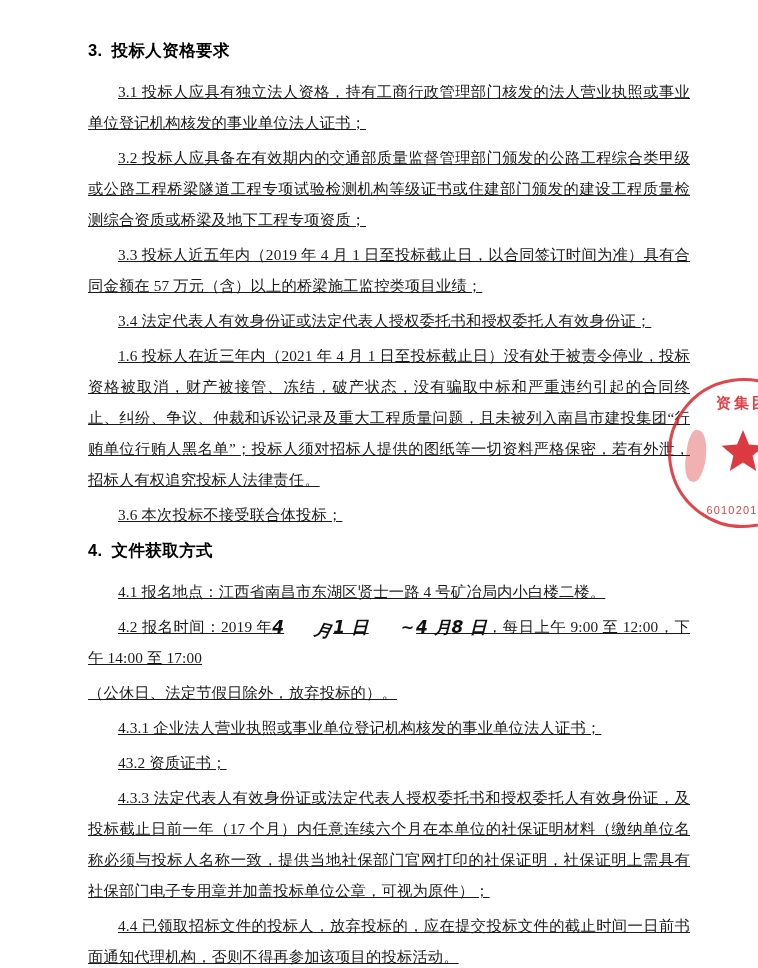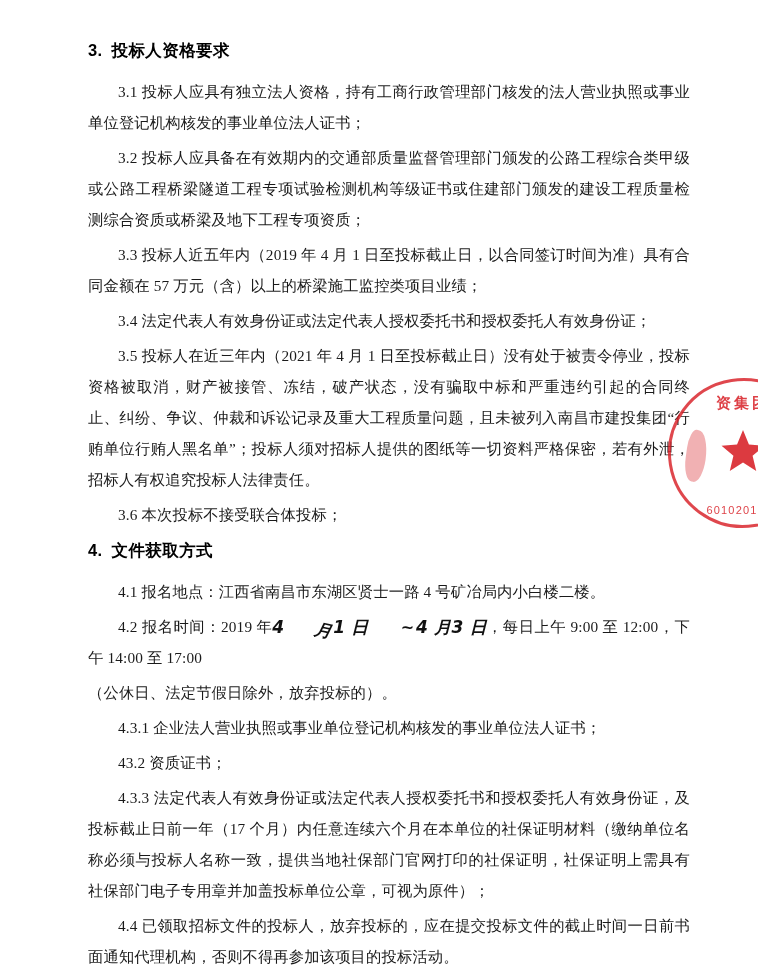--- a/index.html
+++ b/index.html
@@ -33,20 +33,21 @@
   .section-heading .num {
     margin-right: 9px;
   }
   p.para {
     font-size: 15.3px;
     line-height: 31px;
     text-align: justify;
     text-justify: inter-ideograph;
     margin: 0 8px 4px 0;
     letter-spacing: 0.15px;
+    text-decoration: underline;
   }
   p.indent {
     text-indent: 30px;
   }
   .first-heading {
     margin-top: 10px;
   }
   
   .hand {
     font-family: "DejaVu Sans", sans-serif;
@@ -133,30 +134,30 @@
 <div class="page">
 
   <h3 class="section-heading first-heading">
     <span class="num">3.</span><span>投标人资格要求</span>
   </h3>
 
   <p class="para indent">3.1 投标人应具有独立法人资格，持有工商行政管理部门核发的法人营业执照或事业单位登记机构核发的事业单位法人证书；</p>
   <p class="para indent">3.2 投标人应具备在有效期内的交通部质量监督管理部门颁发的公路工程综合类甲级或公路工程桥梁隧道工程专项试验检测机构等级证书或住建部门颁发的建设工程质量检测综合资质或桥梁及地下工程专项资质；</p>
   <p class="para indent">3.3 投标人近五年内（2019 年 4 月 1 日至投标截止日，以合同签订时间为准）具有合同金额在 57 万元（含）以上的桥梁施工监控类项目业绩；</p>
   <p class="para indent">3.4 法定代表人有效身份证或法定代表人授权委托书和授权委托人有效身份证；</p>
-  <p class="para indent">3.5 投标人在近三年内（2021 年 4 月 1 日至投标截止日）没有处于被责令停业，投标资格被取消，财产被接管、冻结，破产状态，没有骗取中标和严重违约引起的合同终止、纠纷、争议、仲裁和诉讼记录及重大工程质量问题，且未被列入南昌市建投集团“行贿单位行贿人黑名单”；投标人须对招标人提供的图纸等一切资料严格保密，若有外泄，招标人有权追究投标人法律责任。</p>
+  <p class="para indent">1.6 投标人在近三年内（2021 年 4 月 1 日至投标截止日）没有处于被责令停业，投标资格被取消，财产被接管、冻结，破产状态，没有骗取中标和严重违约引起的合同终止、纠纷、争议、仲裁和诉讼记录及重大工程质量问题，且未被列入南昌市建投集团“行贿单位行贿人黑名单”；投标人须对招标人提供的图纸等一切资料严格保密，若有外泄，招标人有权追究投标人法律责任。</p>
   <p class="para indent">3.6 本次投标不接受联合体投标；</p>
 
   <h3 class="section-heading">
     <span class="num">4.</span><span>文件获取方式</span>
   </h3>
 
   <p class="para indent">4.1 报名地点：江西省南昌市东湖区贤士一路 4 号矿冶局内小白楼二楼。</p>
 
-  <p class="para indent"><span>4.2 报名时间：2019 年</span><span class="hand"><span>4</span><span class="slash">月</span><span>1 日</span><span class="tilde">~</span><span>4 月</span><span>3 日</span></span><span>，每日上午 9:00 至 12:00，下午 14:00 至 17:00</span></p>
+  <p class="para indent"><span>4.2 报名时间：2019 年</span><span class="hand"><span>4</span><span class="slash">月</span><span>1 日</span><span class="tilde">~</span><span>4 月</span><span>8 日</span></span><span>，每日上午 9:00 至 12:00，下午 14:00 至 17:00</span></p>
 
   <p class="para">（公休日、法定节假日除外，放弃投标的）。</p>
 
   <p class="para indent">4.3.1 企业法人营业执照或事业单位登记机构核发的事业单位法人证书；</p>
   <p class="para indent">43.2 资质证书；</p>
   <p class="para indent">4.3.3 法定代表人有效身份证或法定代表人授权委托书和授权委托人有效身份证，及投标截止日前一年（17 个月）内任意连续六个月在本单位的社保证明材料（缴纳单位名称必须与投标人名称一致，提供当地社保部门官网打印的社保证明，社保证明上需具有社保部门电子专用章并加盖投标单位公章，可视为原件）；</p>
   <p class="para indent">4.4 已领取招标文件的投标人，放弃投标的，应在提交投标文件的截止时间一日前书面通知代理机构，否则不得再参加该项目的投标活动。</p>
 
   <div class="seal">
     <div class="seal-inner"></div>

